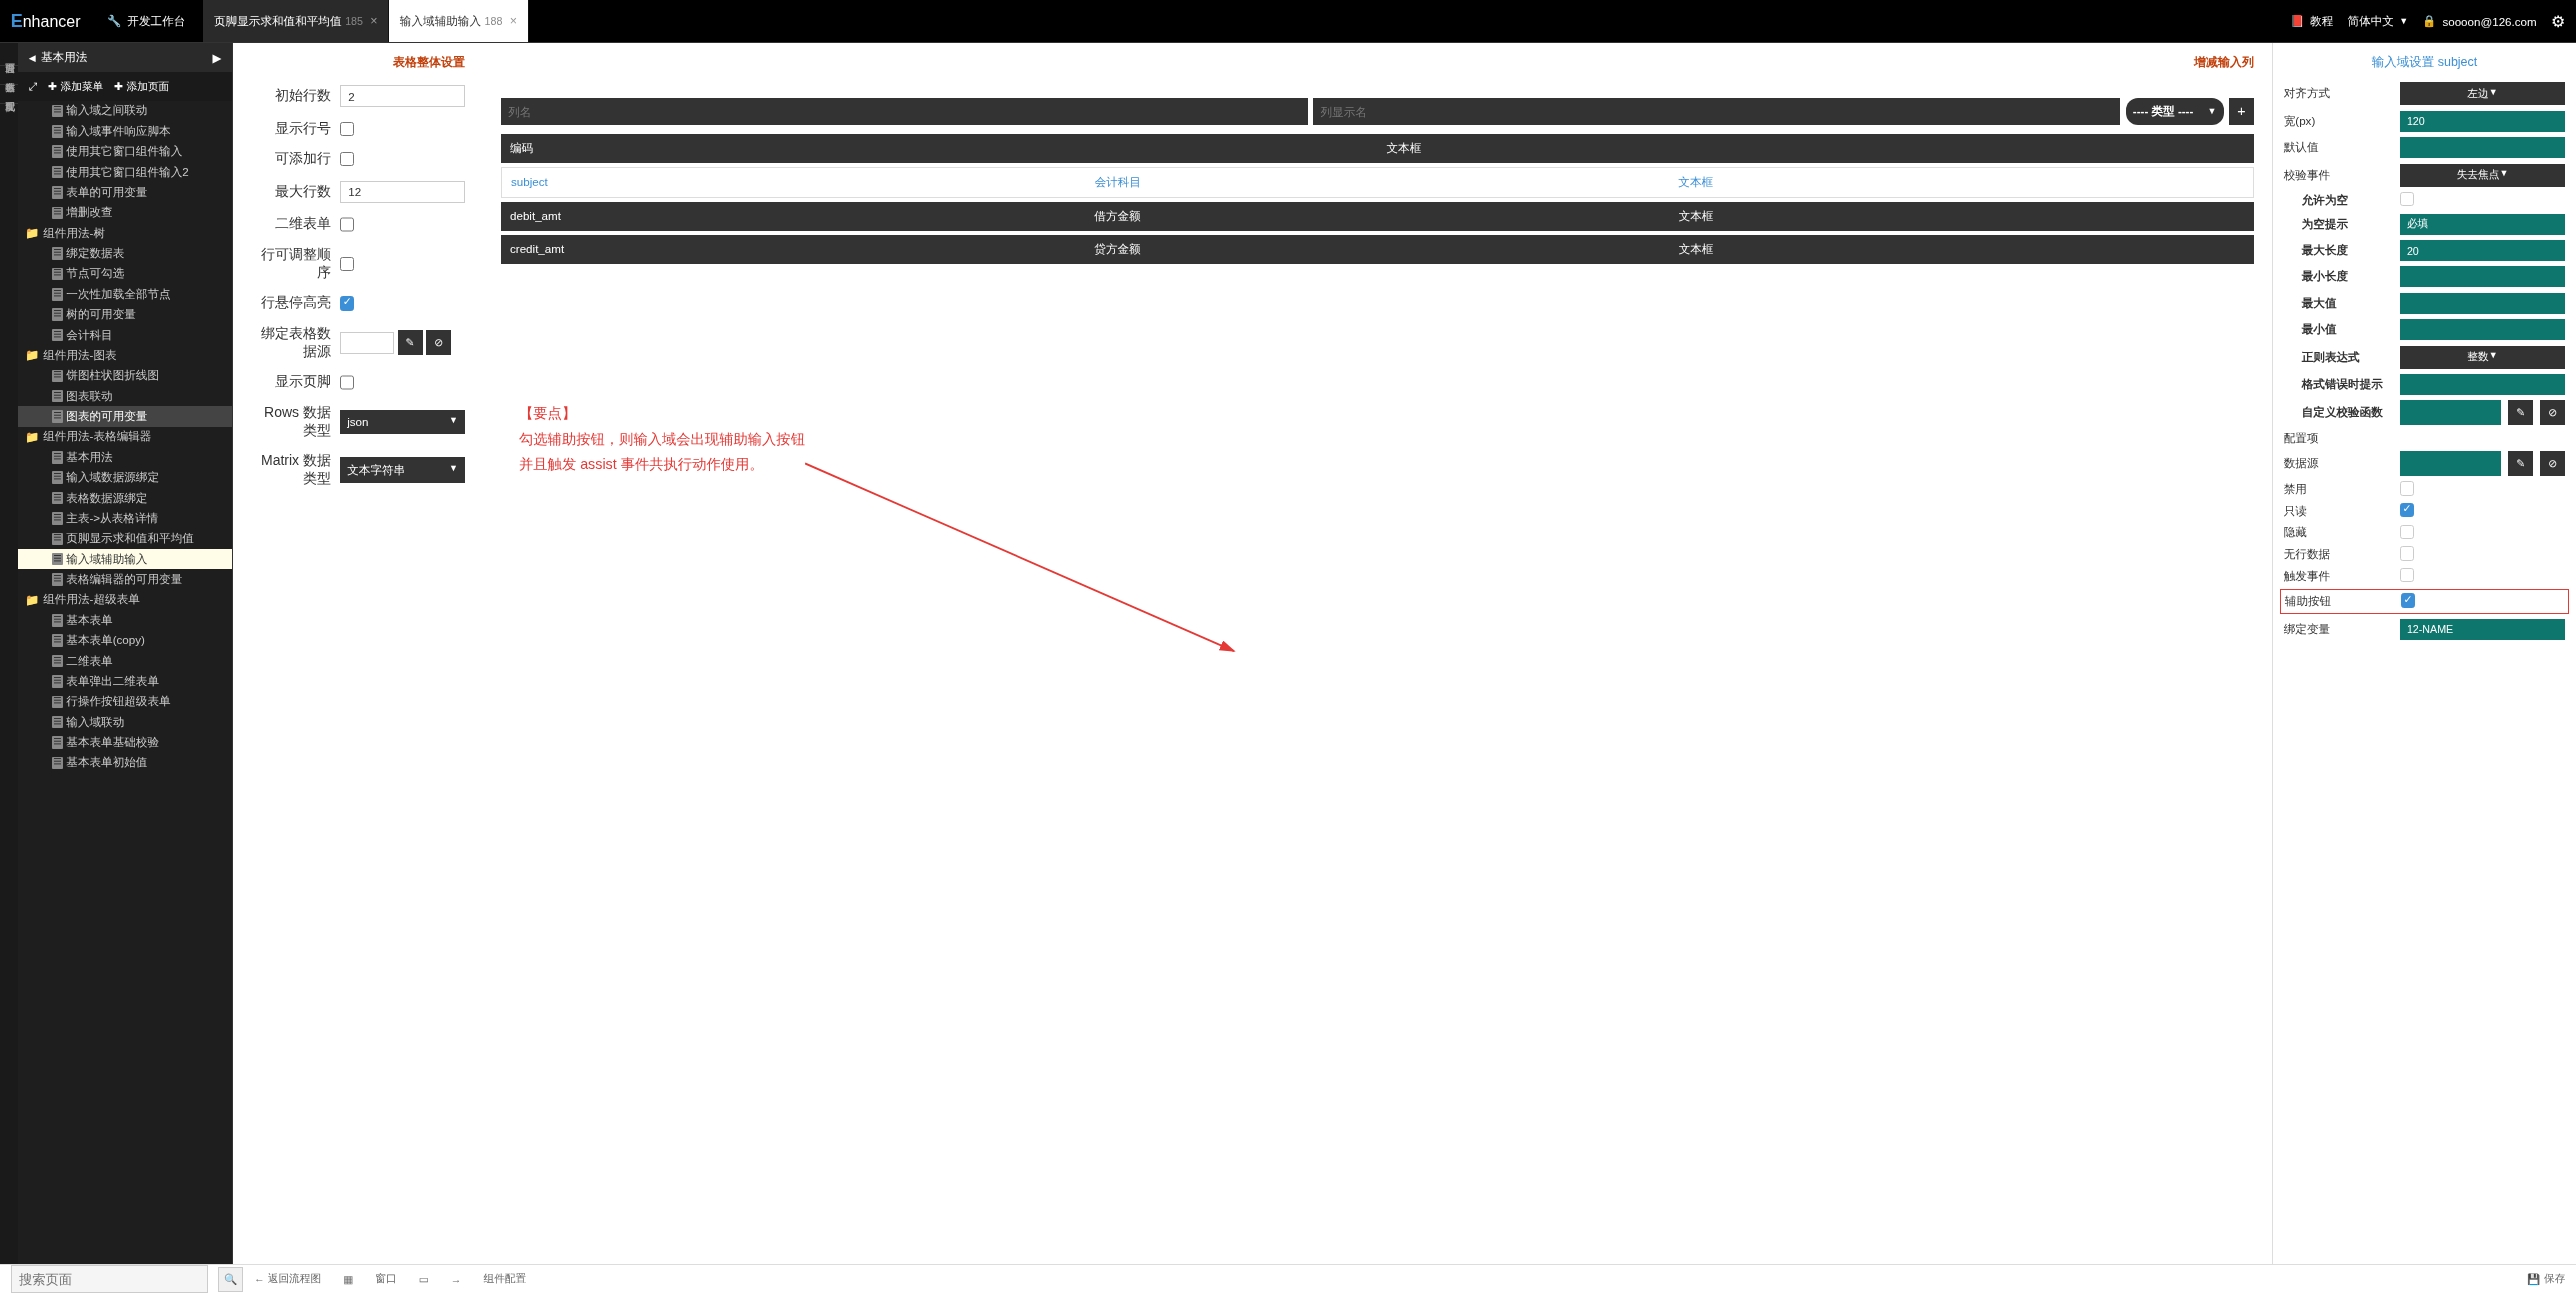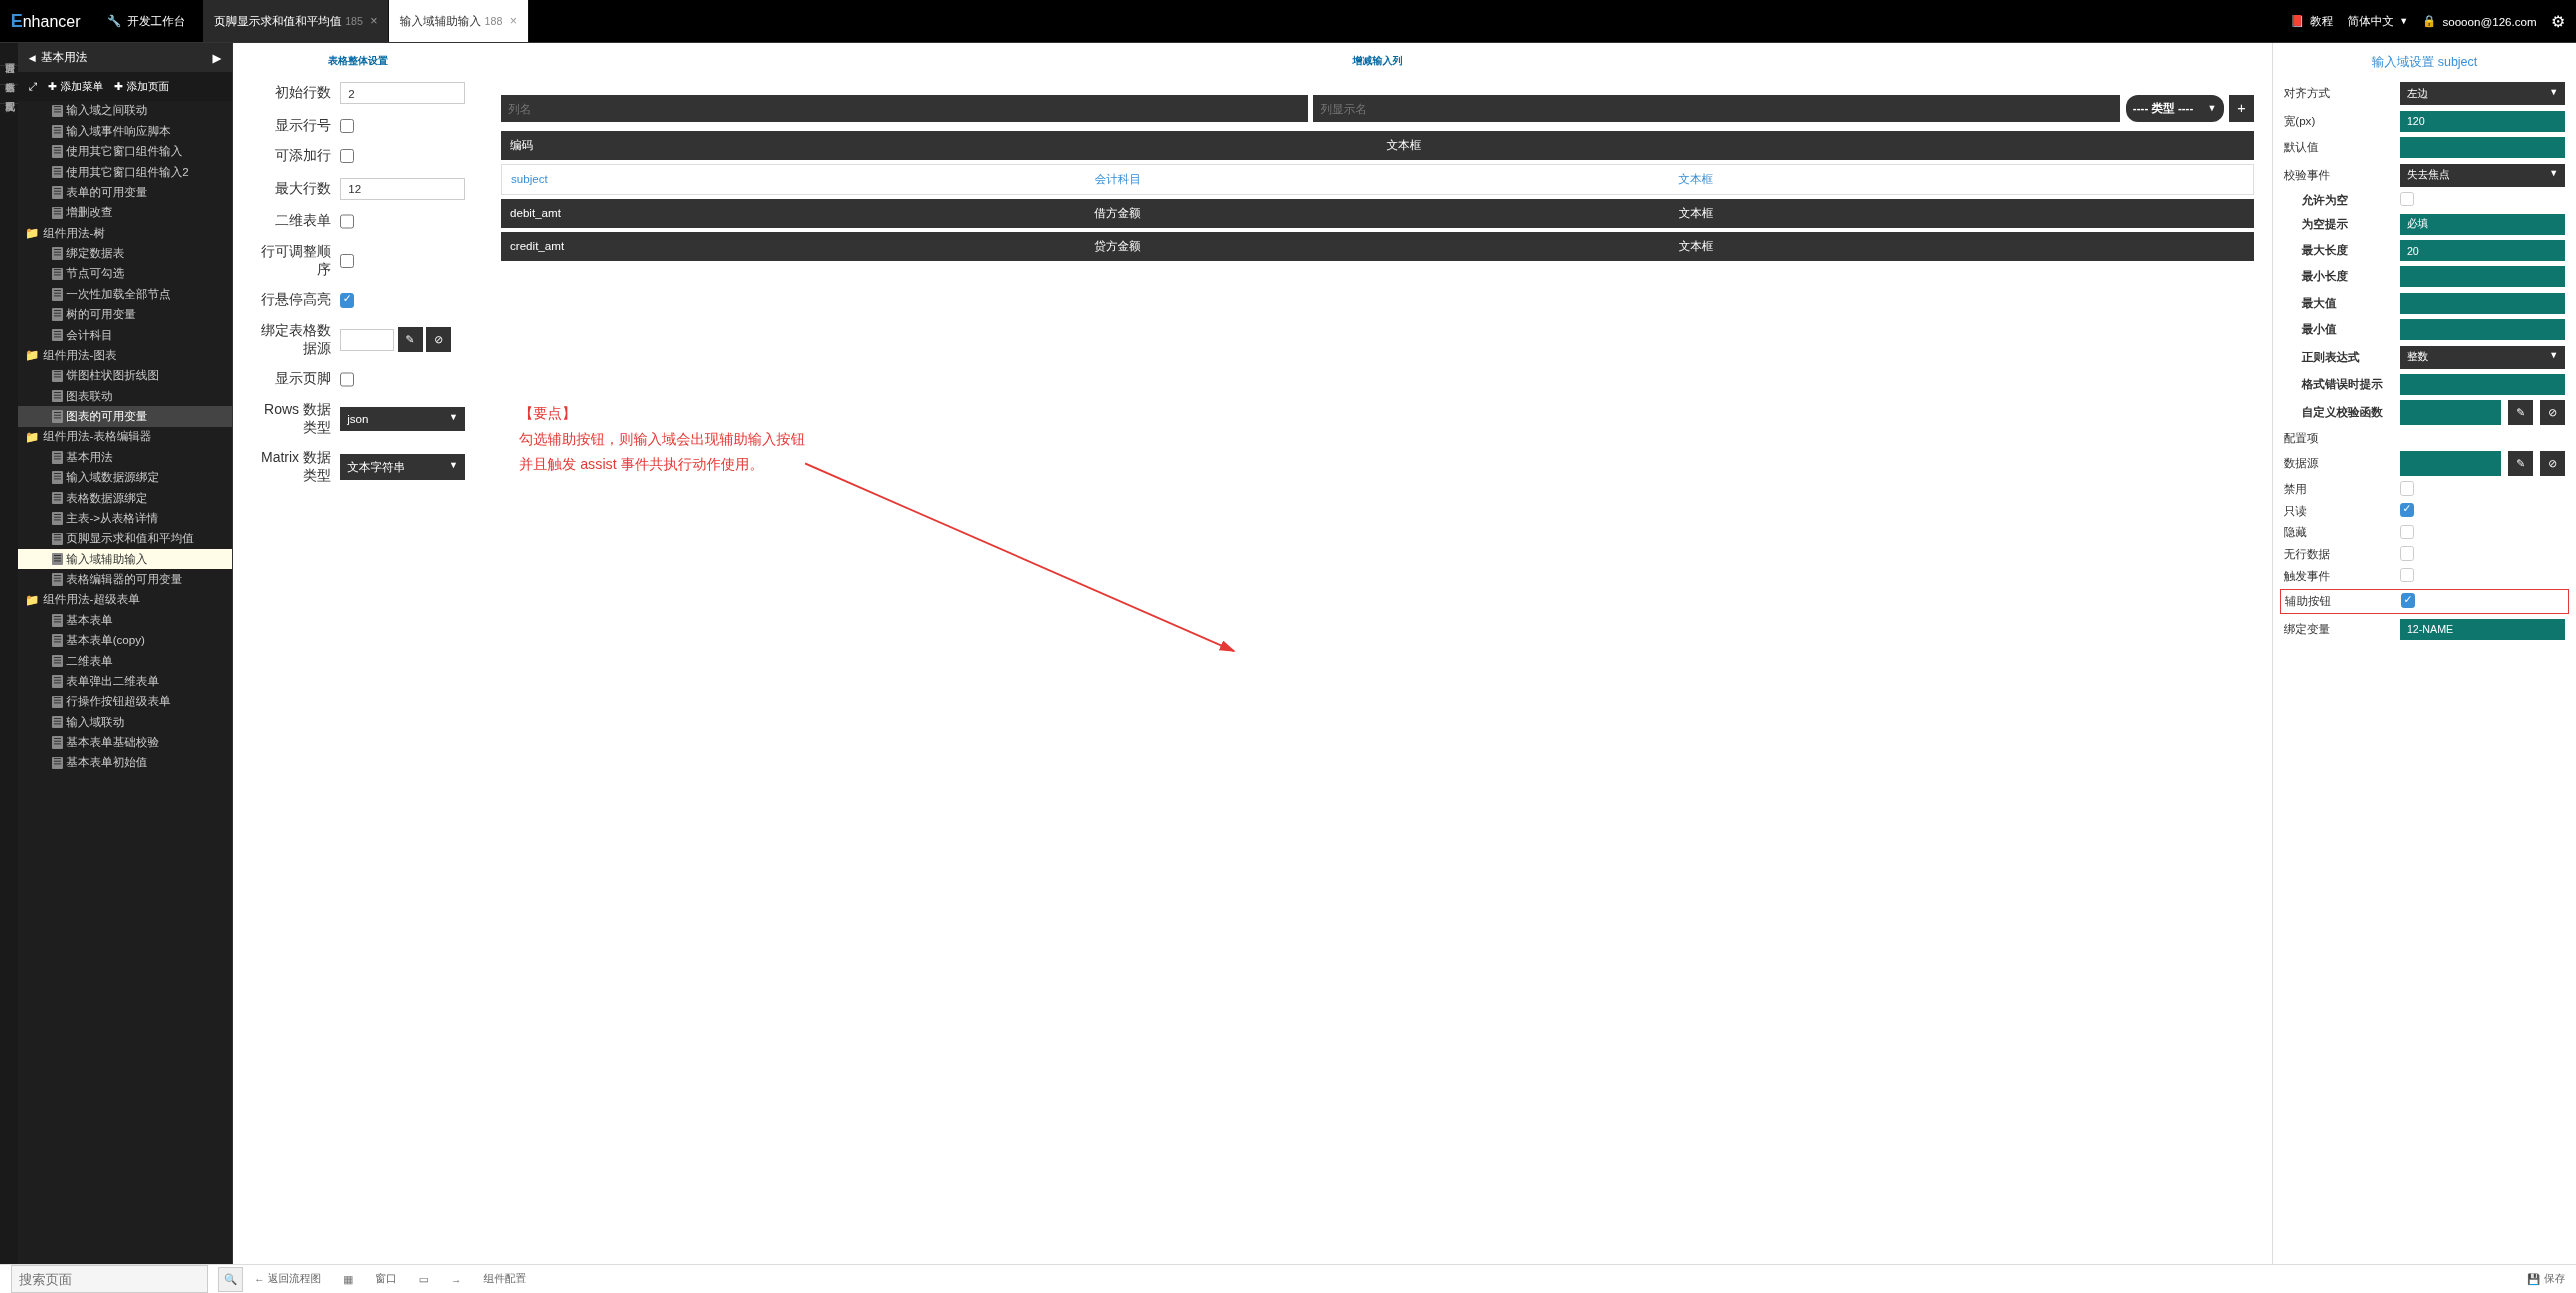--- a/index.html
+++ b/index.html
@@ -41,21 +41,21 @@
 .tree-item.highlighted { background: #444; color: #fff; }
 .file-icon { display: inline-block; width: 10.7px; height: 12.5px; background: #888; border-radius: 0.9px; position: relative; }
 .file-icon::after { content: ''; position: absolute; top: 1.8px; left: 1.8px; right: 1.8px; height: 0.9px; background: #333; box-shadow: 0 2.7px 0 #333, 0 5.4px 0 #333; }
 .folder-icon { color: #3a8fd6; }
 
 
 .content { flex: 1; background: #fff; display: flex; overflow: hidden; }
 
 
 .panel-left { width: 250px; padding: 10.7px 18px; }
-.panel-title { text-align: center; font-weight: bold; margin-bottom: 14.3px; color: #0369a1; font-size: 10px; }
+.panel-title { text-align: right; font-weight: bold; margin-bottom: 14.3px; color: #c2410c; font-size: 12px; }
 .form-row { display: flex; align-items: center; margin-bottom: 12.5px; }
 .form-label { width: 89px; text-align: right; color: #333; font-size: 14px; padding-right: 9px; }
 .form-input { width: 125px; padding: 3.6px 7.2px; border: 0.9px solid #ccc; background: #fff; color: #333; font-size: 11.6px; }
 .form-checkbox { width: 14.3px; height: 14.3px; }
 .form-select { width: 125px; padding: 5.4px 7.2px; background: #333; color: #fff; border: none; font-size: 11.6px; display: flex; justify-content: space-between; cursor: pointer; }
 .dropdown-arrow { font-size: 9px; }
 .icon-btn { width: 25px; height: 25px; background: #333; color: #fff; display: inline-flex; align-items: center; justify-content: center; cursor: pointer; margin-left: 3.6px; font-size: 10.7px; }
 
 
 .panel-mid { flex: 1; padding: 10.7px 18px; position: relative; }
@@ -71,21 +71,21 @@
 .arrow-svg { position: absolute; top: 340px; left: 322px; pointer-events: none; }
 
 
 .panel-right { width: 304px; padding: 7.2px 0; border-left: 0.9px solid #ddd; overflow-y: auto; }
 .panel-right-title { text-align: center; color: #3a8fd6; font-size: 12.5px; padding: 3.6px 0 9px; }
 .prop-row { display: flex; align-items: center; padding: 2.7px 10.7px; }
 .prop-label { width: 116px; color: #333; font-size: 11.6px; }
 .prop-label.indent { padding-left: 18px; font-weight: bold; }
 .prop-value { flex: 1; }
 .prop-input { width: 100%; padding: 4.5px 7.2px; background: #0f766e; color: #fff; border: none; font-size: 10.7px; }
-.prop-select { width: 100%; padding: 4.5px 7.2px; background: #333; color: #fff; border: none; font-size: 10.7px; display: flex; justify-content: space-between; cursor: pointer; }
+.prop-select { width: 100%; padding: 4.5px 7.2px; background: #333; color: #fff; border: none; font-size: 10.7px; display: flex; justify-content: center; cursor: pointer; }
 .prop-check { width: 14.3px; height: 14.3px; border: 0.9px solid #ccc; border-radius: 2.7px; display: inline-block; }
 .prop-check.checked { background: #3a8fd6; border-color: #3a8fd6; position: relative; }
 .prop-check.checked::after { content: '✓'; color: #fff; position: absolute; top: -1.8px; left: 1.8px; font-size: 10.7px; }
 .highlight-box { border: 1.8px solid #e53935; padding: 3.6px; margin: 1.8px 7.2px; }
 
 
 .bottom { display: flex; align-items: center; height: 29px; background: #fff; border-top: 0.9px solid #ddd; padding: 0 10.7px; color: #666; font-size: 10.7px; }
 .search-box { width: 197px; padding: 5.4px 7.2px; border: 0.9px solid #ccc; color: #999; background: #f5f5f5; margin-right: 10.7px; }
 .search-btn { background: #f0f0f0; border: 0.9px solid #ccc; width: 25px; height: 25px; display: flex; align-items: center; justify-content: center; color: #666; cursor: pointer; }
 .breadcrumb { display: flex; align-items: center; gap: 22px; margin-left: 10.7px; }

